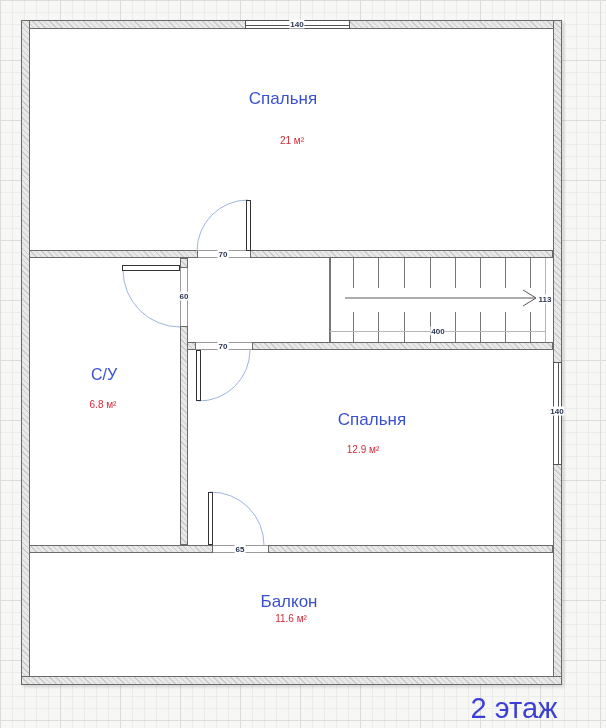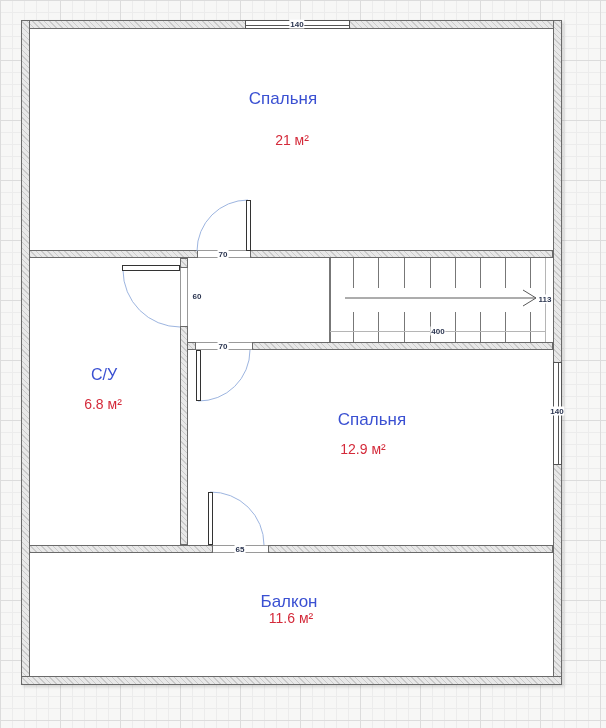--- a/index.html
+++ b/index.html
@@ -39,21 +39,21 @@
     font-size:8px;font-weight:bold;line-height:9px;white-space:nowrap;
     color:var(--dim_text);background:#fff;padding:0 1px;z-index:5;
   }
   .room-label{
     position:absolute;transform:translate(-50%,-50%);
     color:var(--room_label);font-size:17px;white-space:nowrap;z-index:4;
   }
   .room-label.big{font-size:16px;}
   .room-area{
     position:absolute;transform:translate(-50%,-50%);
-    color:var(--area_label);font-size:14px;white-space:nowrap;z-index:4;
+    color:var(--area_label);font-size:10px;white-space:nowrap;z-index:4;
   }
   .floor-label{
     position:absolute;transform:translate(-50%,-50%);
     color:var(--floor_label);font-size:29px;white-space:nowrap;z-index:5;
   }
 </style>
 </head>
 <body>
 
 <div id="plan">
@@ -115,33 +115,34 @@
     <path d="M 248 200 A 51 51 0 0 0 197 251" fill="none" style="stroke:var(--door_arc)" stroke-width="1"></path>
     <path d="M 123 270 A 57 57 0 0 0 180 327" fill="none" style="stroke:var(--door_arc)" stroke-width="1"></path>
     <path d="M 198 401 A 51 51 0 0 0 250 350" fill="none" style="stroke:var(--door_arc)" stroke-width="1"></path>
     <path d="M 210 492 A 53 53 0 0 1 264 545" fill="none" style="stroke:var(--door_arc)" stroke-width="1"></path>
     <line x1="345" y1="298" x2="536" y2="298" stroke="#5a5a5a" stroke-width="1"></line>
     <path d="M 523 290 L 536 298 L 523 306" fill="none" stroke="#5a5a5a" stroke-width="1"></path>
   </svg>
 
   <div class="dim" style="left:297px;top:24px">140</div>
   <div class="dim" style="left:223px;top:254px">70</div>
-  <div class="dim" style="left:197px;top:296px">60</div>
+  <div class="dim" style="left:184px;top:296px">60</div>
   <div class="dim" style="left:223px;top:346px">70</div>
   <div class="dim" style="left:438px;top:331px">400</div>
   <div class="dim" style="left:545px;top:299px">113</div>
   <div class="dim" style="left:557px;top:411px">140</div>
   <div class="dim" style="left:240px;top:549px">65</div>
 
   <div class="room-label" style="left:283px;top:99px">Спальня</div>
   <div class="room-area" style="left:292px;top:140px">21 м²</div>
 
   <div class="room-label big" style="left:104px;top:375px">С/У</div>
   <div class="room-area" style="left:103px;top:404px">6.8 м²</div>
 
   <div class="room-label" style="left:372px;top:420px">Спальня</div>
   <div class="room-area" style="left:363px;top:449px">12.9 м²</div>
 
   <div class="room-label" style="left:289px;top:602px">Балкон</div>
   <div class="room-area" style="left:291px;top:618px">11.6 м²</div>
 
+  <div class="floor-label" style="left:514px;top:708px">2 этаж</div>
 
 </div>
 
 </body></html>

